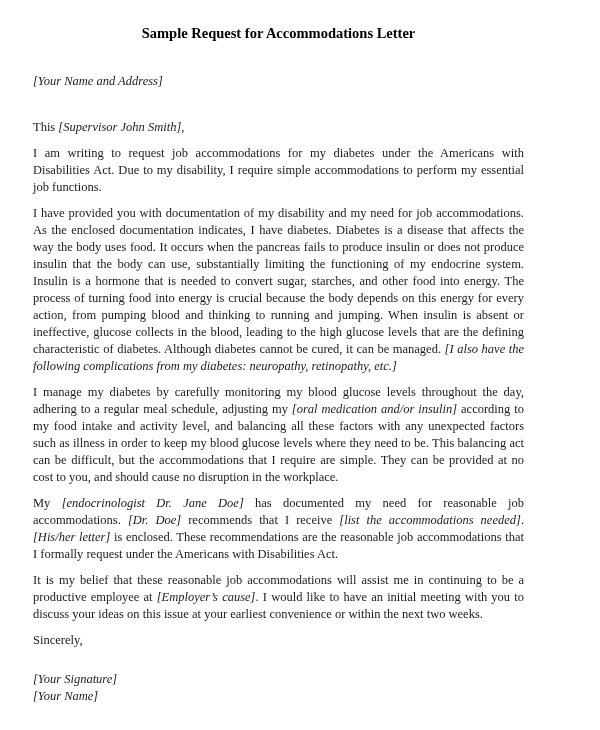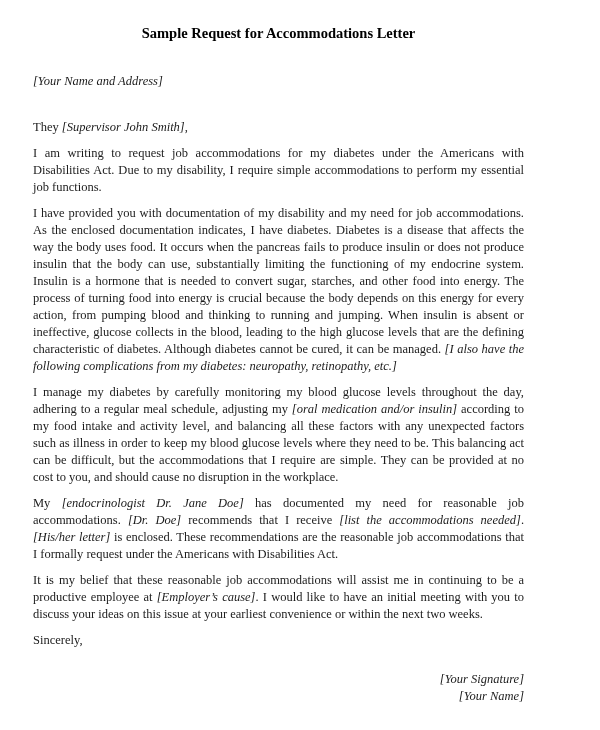--- a/index.html
+++ b/index.html
@@ -52,33 +52,32 @@
   .closing {
     font-size: 12.5px;
     line-height: 17px;
     margin: 4px 0 22px 0;
   }
   .sig-line {
     font-style: italic;
     font-size: 12.5px;
     line-height: 17px;
     margin: 0;
-    text-align: right;
   }
   em { }
 </style>
 </head>
 <body>
 
 <div class="page">
   <h1 class="title">Sample Request for Accommodations Letter</h1>
   <div class="header-lines" id="header-lines">
       <p class="header-line">[Your Name and Address]</p>
     </div>
-  <p class="salutation" id="salutation"><span>They </span><em>[Supervisor John Smith]</em><span>,</span></p>
+  <p class="salutation" id="salutation"><span>This </span><em>[Supervisor John Smith]</em><span>,</span></p>
   <div id="letter-body">
       <p class="para"><span>I am writing to request job accommodations for my diabetes under the Americans with Disabilities Act. Due to my disability, I require simple accommodations to perform my essential job functions.</span></p>
       <p class="para"><span>I have provided you with documentation of my disability and my need for job accommodations. As the enclosed documentation indicates, I have diabetes. Diabetes is a disease that affects the way the body uses food. It occurs when the pancreas fails to produce insulin or does not produce insulin that the body can use, substantially limiting the functioning of my endocrine system. Insulin is a hormone that is needed to convert sugar, starches, and other food into energy. The process of turning food into energy is crucial because the body depends on this energy for every action, from pumping blood and thinking to running and jumping. When insulin is absent or ineffective, glucose collects in the blood, leading to the high glucose levels that are the defining characteristic of diabetes. Although diabetes cannot be cured, it can be managed. </span><em>[I also have the following complications from my diabetes: neuropathy, retinopathy, etc.]</em></p>
       <p class="para"><span>I manage my diabetes by carefully monitoring my blood glucose levels throughout the day, adhering to a regular meal schedule, adjusting my </span><em>[oral medication and/or insulin]</em><span> according to my food intake and activity level, and balancing all these factors with any unexpected factors such as illness in order to keep my blood glucose levels where they need to be. This balancing act can be difficult, but the accommodations that I require are simple. They can be provided at no cost to you, and should cause no disruption in the workplace.</span></p>
       <p class="para"><span>My </span><em>[endocrinologist Dr. Jane Doe]</em><span> has documented my need for reasonable job accommodations. </span><em>[Dr. Doe]</em><span> recommends that I receive </span><em>[list the accommodations needed]</em><span>. </span><em>[His/her letter]</em><span> is enclosed. These recommendations are the reasonable job accommodations that I formally request under the Americans with Disabilities Act.</span></p>
       <p class="para"><span>It is my belief that these reasonable job accommodations will assist me in continuing to be a productive employee at </span><em>[Employer’s cause]</em><span>. I would like to have an initial meeting with you to discuss your ideas on this issue at your earliest convenience or within the next two weeks.</span></p>
     </div>
   <p class="closing">Sincerely,</p>
   <div id="signature-lines">
       <p class="sig-line">[Your Signature]</p>

